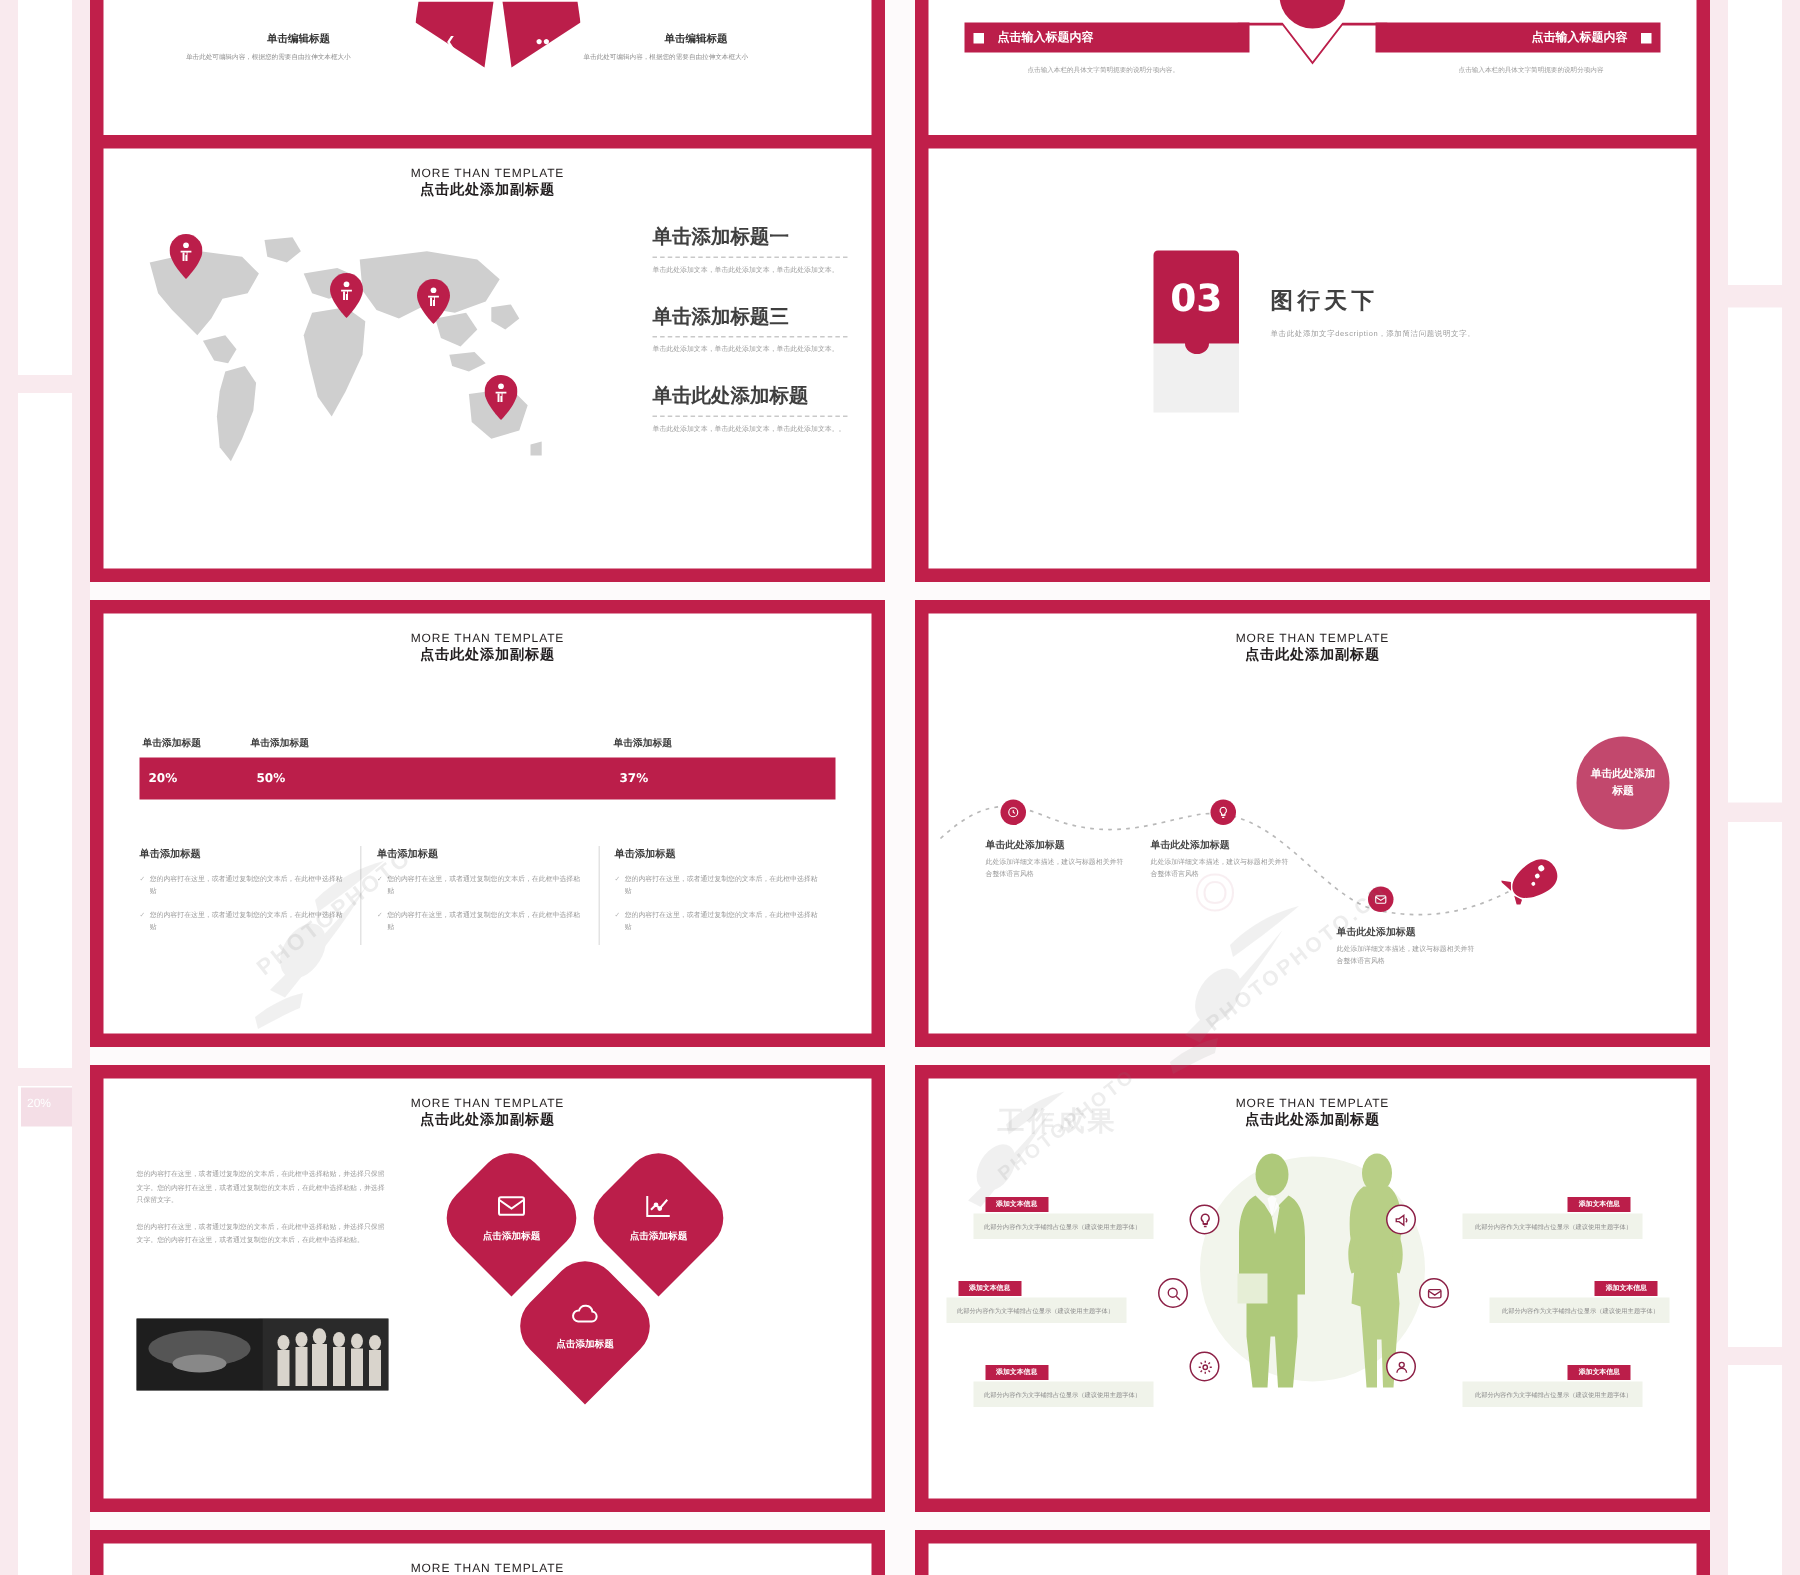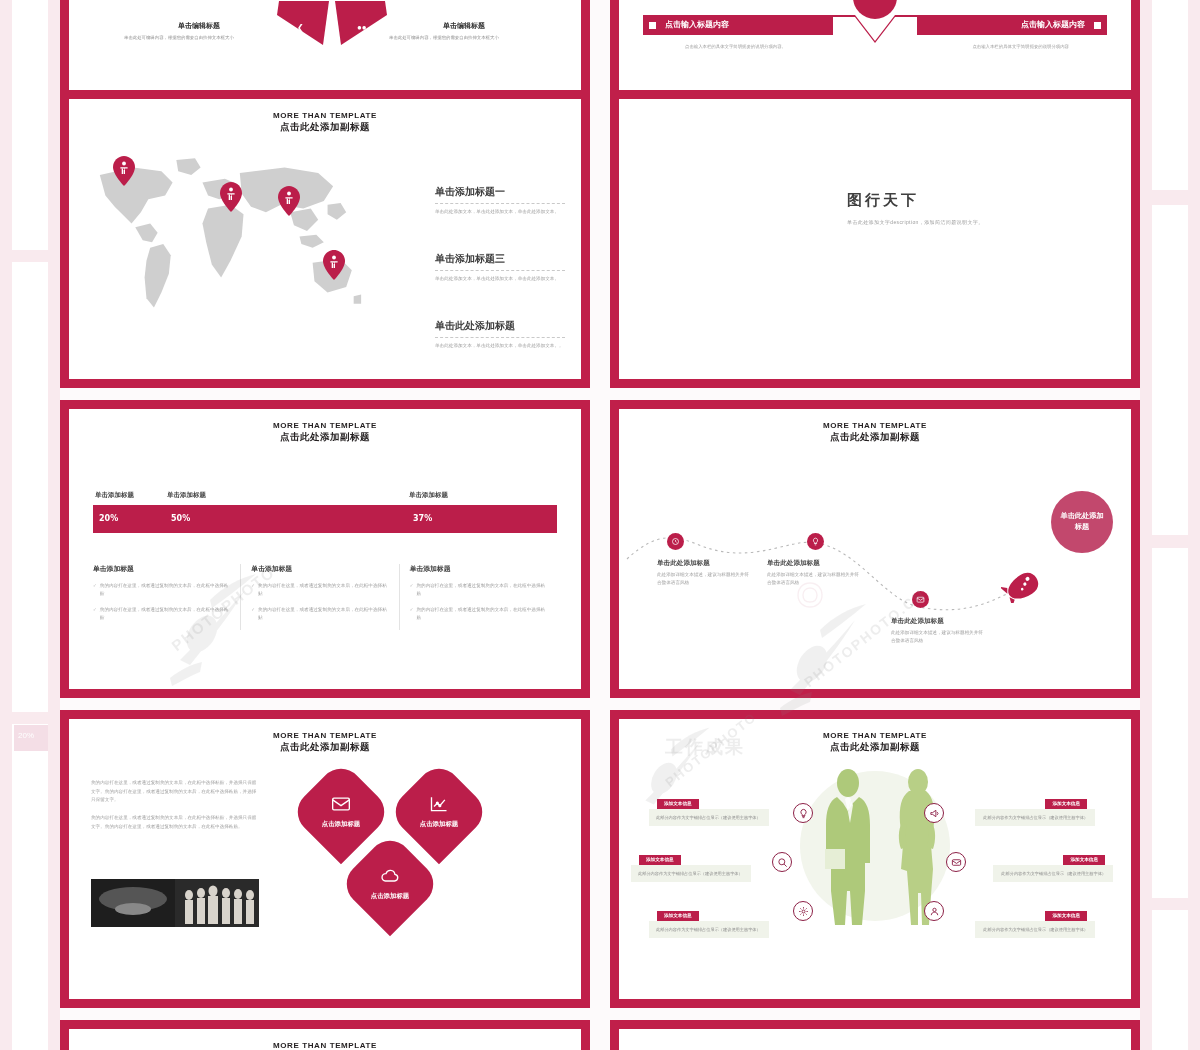--- a/index.html
+++ b/index.html
@@ -26,21 +26,21 @@
     width:100%; height:100%;
     background:#ffffff;
     position:relative;
     overflow:hidden;
   }
   .col-l { left:0; }
   .col-r { left:550px; }
 
   
   .s-head { position:absolute; left:0; right:0; top:12px; text-align:center; line-height:1.25; }
-  .s-head .en { font-size:8px; font-weight:bold; letter-spacing:.6px; color:#231f20;text-align:center; }
+  .s-head .en { font-size:8px; font-weight:normal; letter-spacing:.6px; color:#231f20;text-align:center; }
   .s-head .cn { font-size:9.5px; font-weight:bold; color:#231f20; letter-spacing:.5px; }
 
   .blurb { color:#9a9a9a; font-size:4.6px; line-height:1.75; }
 
   
   .s1-wrap { position:absolute; inset:0; }
   .s1-txt { position:absolute; width:150px; }
   .s1-txt .t { font-size:7px; font-weight:bold; color:#333; text-align:center; margin-bottom:3px;}
   .s1-txt .b { font-size:4.4px; color:#8e8e8e; line-height:1.7; }
 
@@ -51,21 +51,21 @@
   .s2-sq { position:absolute; width:7px; height:7px; background:#fff; }
   .s2-circ { position:absolute; border-radius:50%; background:#bb1e4a; }
 
   
   .map-area { position:absolute; left:14px; top:45px; width:280px; height:200px; }
   .map-area svg { width:100%; height:100%; }
   .pin { position:absolute; width:22px; height:30px; }
   .pin svg { width:100%; height:100%; display:block; }
   .map-list { position:absolute; right:16px; top:50px; width:130px; }
   .map-item { margin-bottom:18px; }
-  .map-item .h { font-size:10px; font-weight:bold; color:#3f3f3f; margin-bottom:4px;margin-top:36px;}
+  .map-item .h { font-size:13px; font-weight:bold; color:#3f3f3f; margin-bottom:4px;}
   .dashline { border-top:1px dashed #c9c9c9; margin:3px 0 4px; }
 
   
   .num-card { position:absolute; left:150px; top:68px; width:57px; }
   .num-card .top {
     background:#b81d49; height:62px; border-radius:3px 3px 0 0;
     color:#fff; font-size:25px; font-weight:bold; font-family:"DejaVu Sans",sans-serif;
     display:flex; align-items:center; justify-content:center; position:relative;
   }
   .num-card .top:after{
@@ -288,20 +288,24 @@
             <div class="h">单击此处添加标题</div>
             <div class="dashline"></div>
             <div class="blurb">单击此处添加文本，单击此处添加文本，单击此处添加文本。。</div>
           </div>
         </div>
       </div>
     </div>
 
     <div class="slide col-r" style="top:174px;">
       <div class="inner">
+        <div class="num-card">
+          <div class="top">03</div>
+          <div class="shade"></div>
+        </div>
         <div class="sec-ttl">
           <div class="big">图行天下</div>
           <div class="sm">单击此处添加文字description，添加简洁问题说明文字。</div>
         </div>
       </div>
     </div>
 
     <div class="slide col-l" style="top:484px;">
       <div class="inner">
         <div class="s-head">

